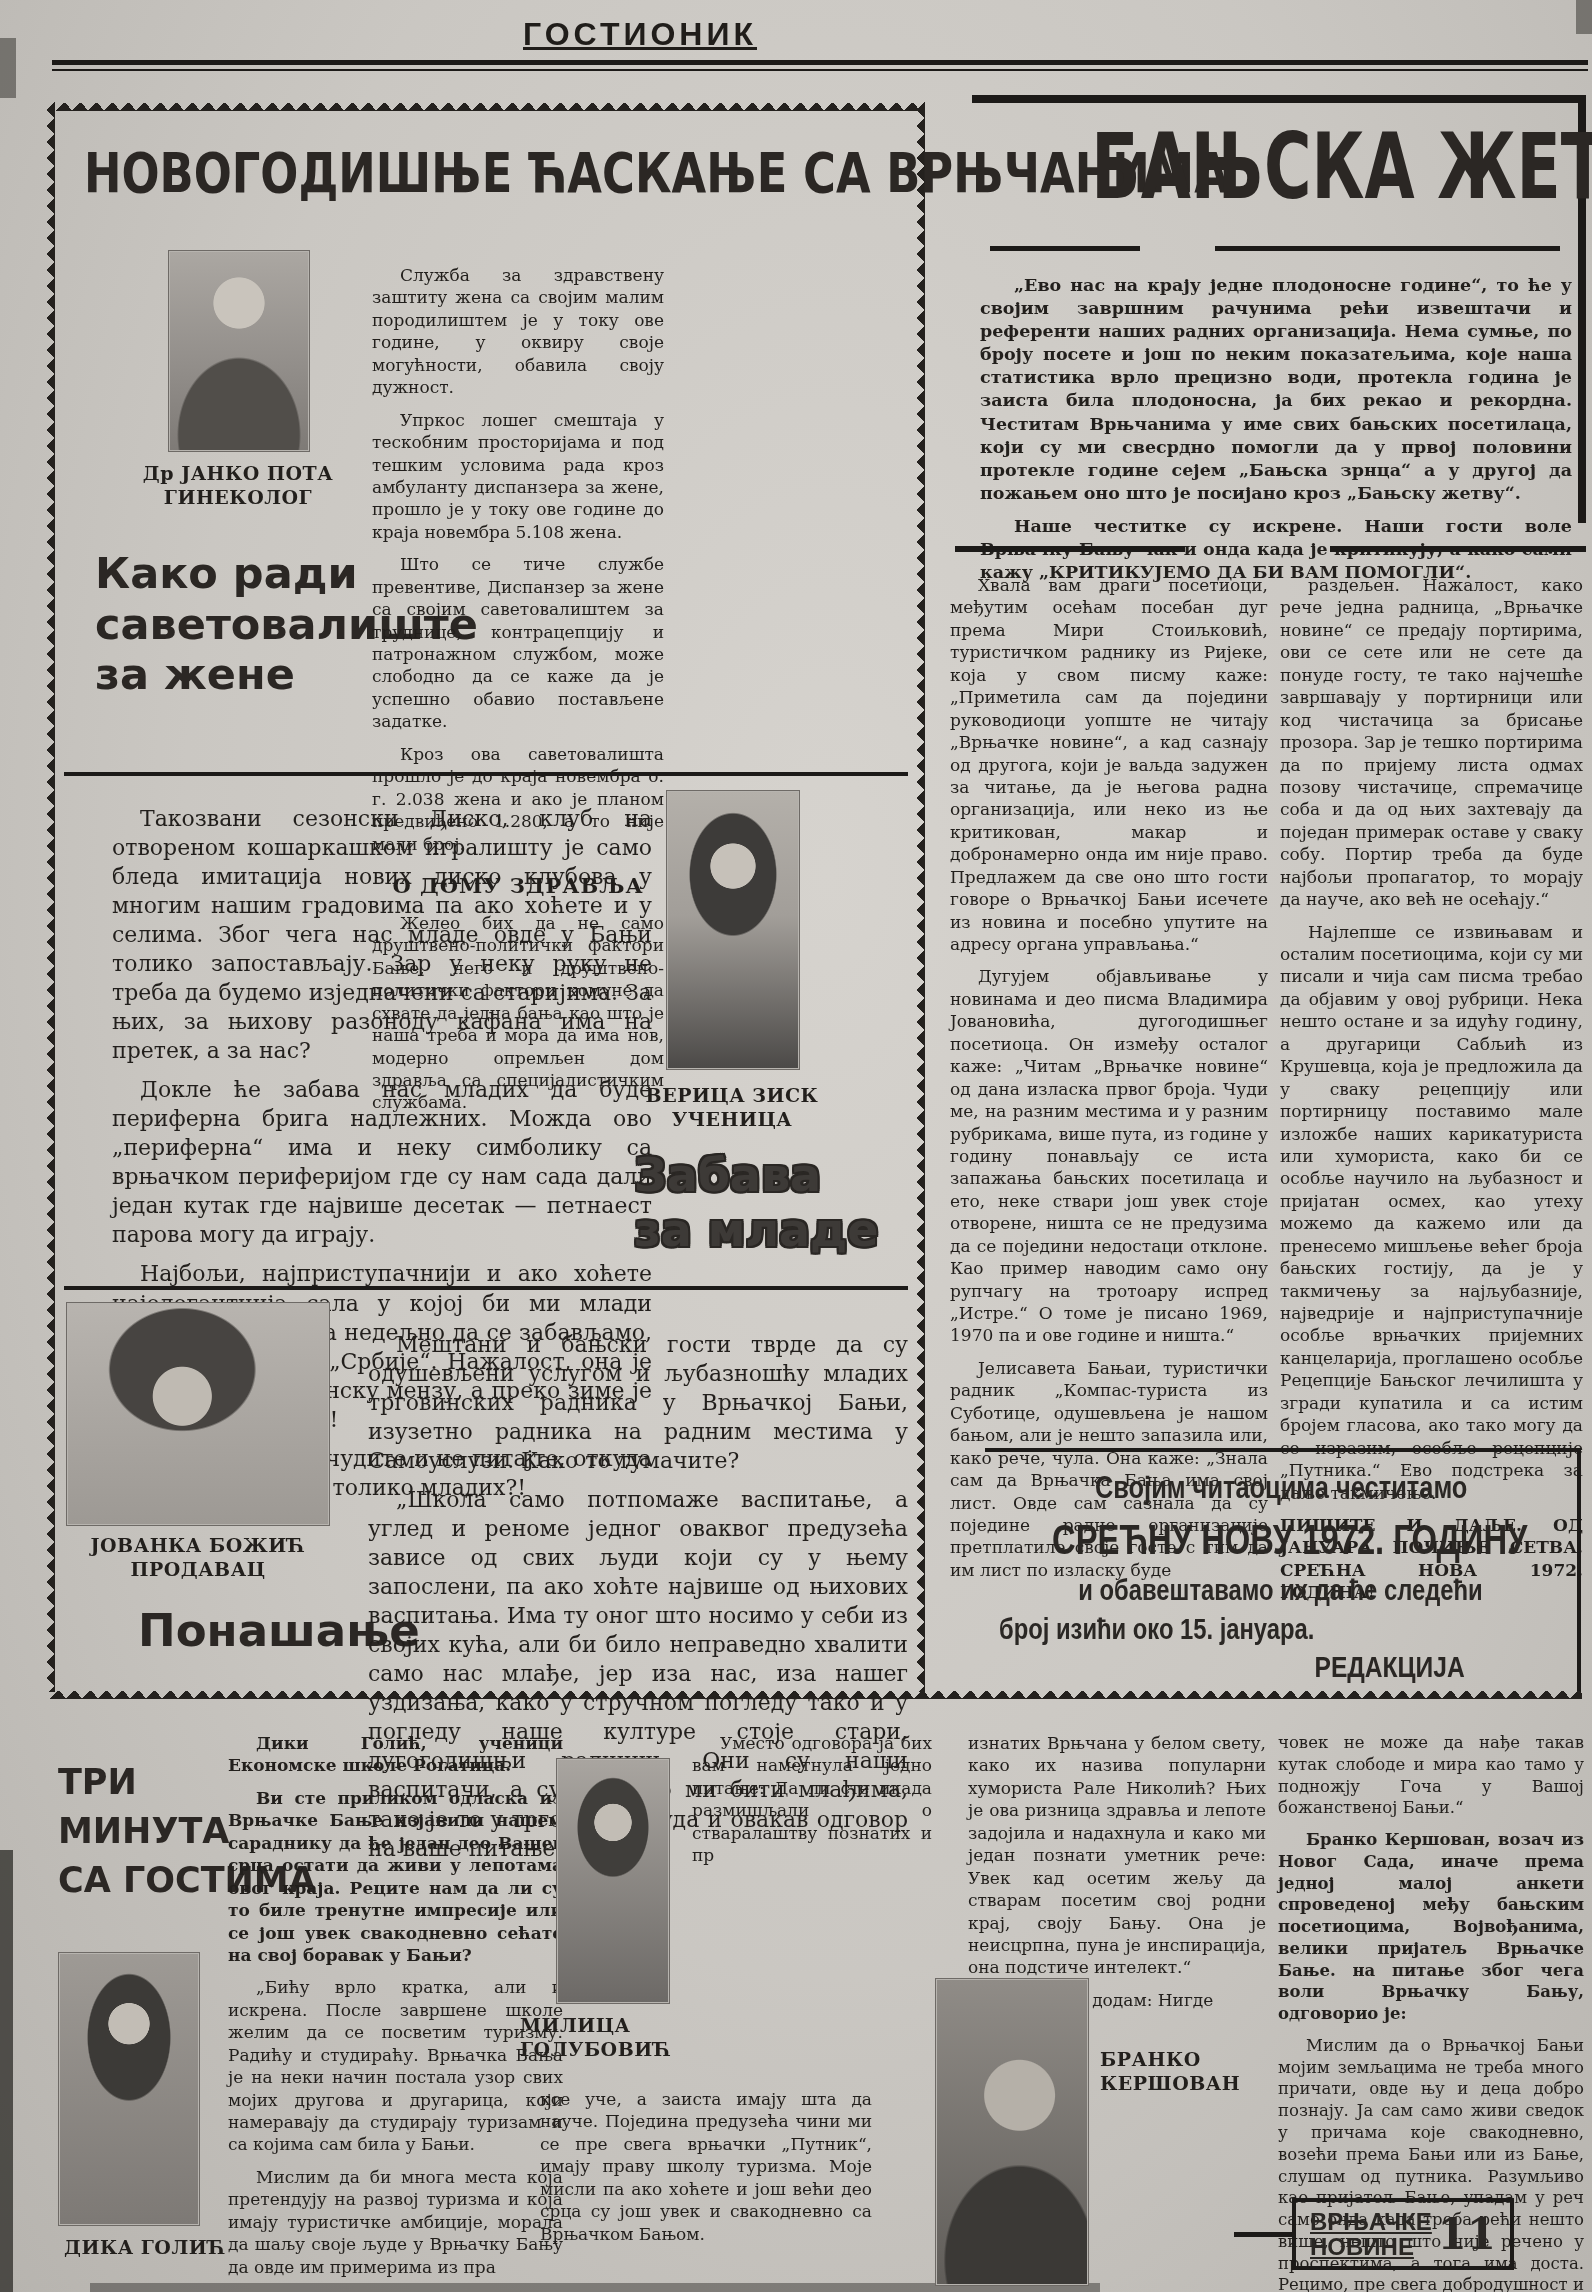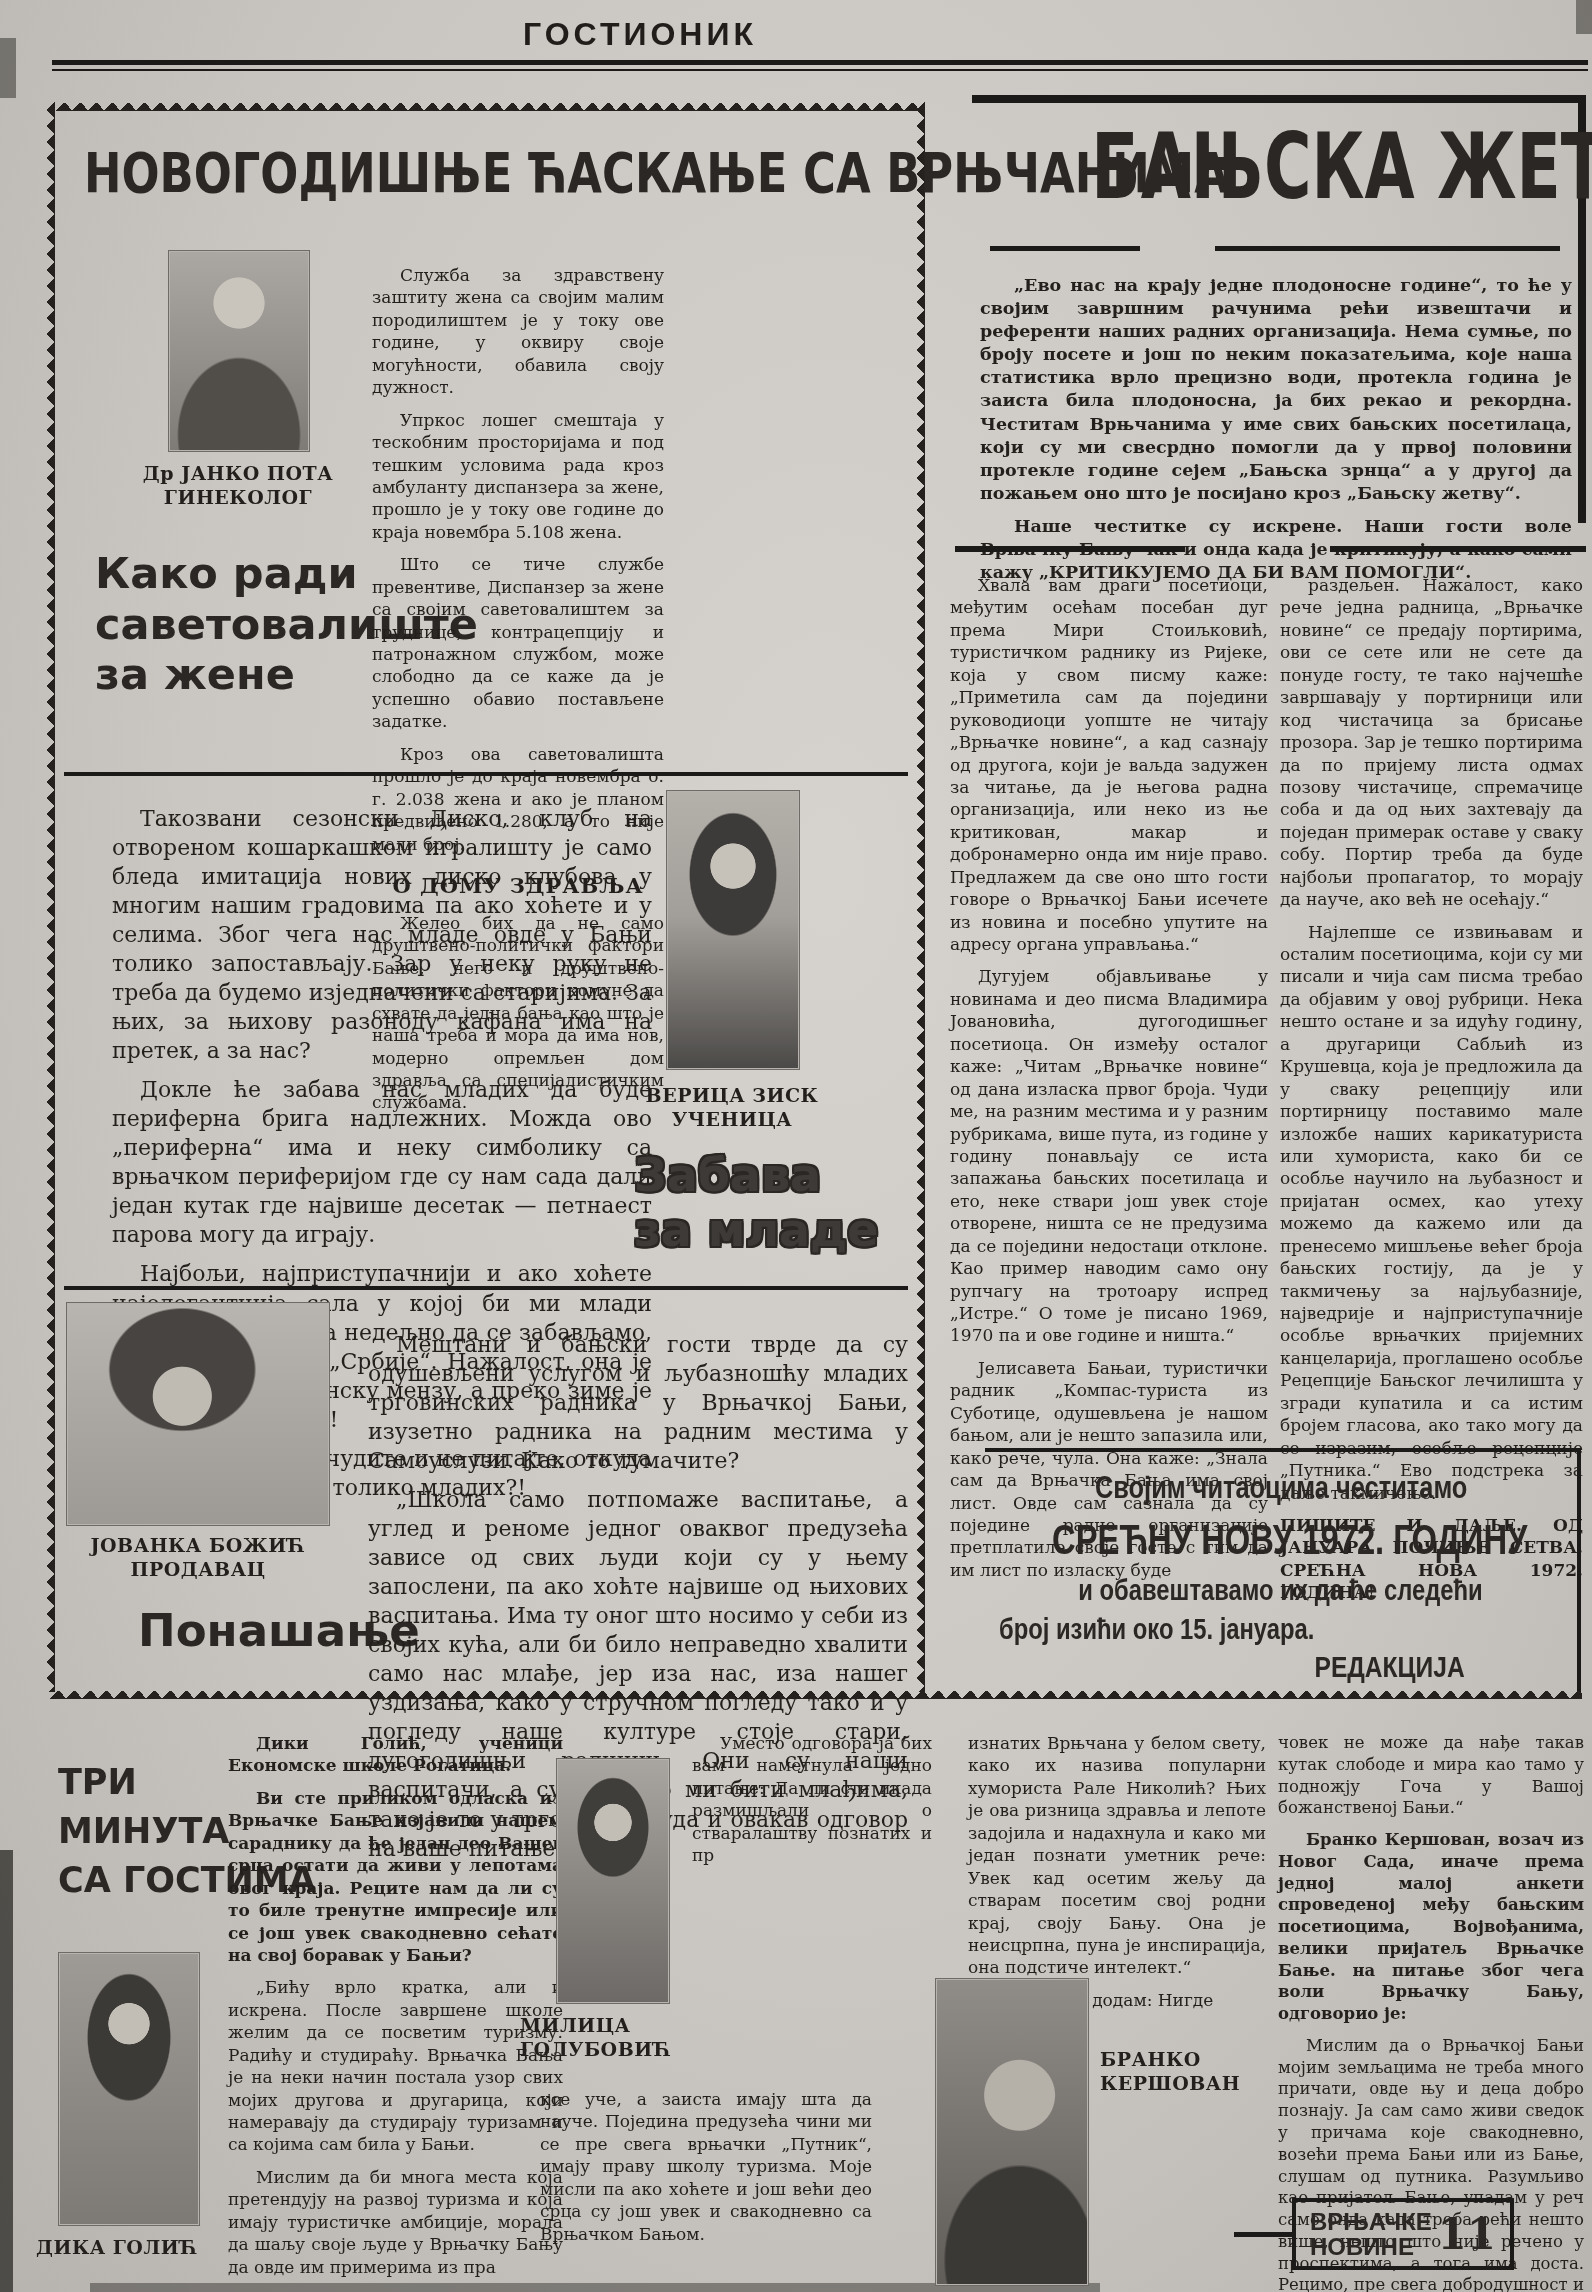--- a/index.html
+++ b/index.html
@@ -13,21 +13,21 @@
   
   .zzh{height:9px;background:conic-gradient(from 135deg at 50% 0%, #24211e 0 90deg, transparent 0 360deg) 0 0/16px 9px repeat-x;}
   .zzv{width:9px;background:conic-gradient(from 45deg at 0% 50%, #24211e 0 90deg, transparent 0 360deg) 0 0/9px 16px repeat-y;}
   
   .body p{margin:10px 0 7px 0;text-align:justify;text-indent:28px;line-height:1.32;}
   .f17 p{font-size:17px;}
   .f18 p{font-size:22px;}
   .pbold{font-weight:bold;}
   .noind{text-indent:0 !important;}
   .caption{font-weight:bold;font-size:19px;text-align:center;line-height:1.25;letter-spacing:.5px;}
-  .sans{font-family:"Liberation Sans","DejaVu Sans",sans-serif;}
+  .sans{font-family:"Liberation Sans","DejaVu Sans",sans-serif;text-decoration:underline;}
   .cx{display:inline-block;transform:scaleX(.82);transform-origin:50% 50%;white-space:nowrap;}
   .cxl{display:inline-block;transform:scaleX(.8);transform-origin:0 50%;white-space:nowrap;}
   .display{font-family:"DejaVu Sans","Liberation Sans",sans-serif;font-weight:bold;color:#2b2724;}
   .outline{color:rgba(202,199,194,.12);
      text-shadow:-2px 0 #2a2724,2px 0 #2a2724,0 -2px #2a2724,0 2px #2a2724,
                  -2px -2px #2a2724,2px 2px #2a2724,-2px 2px #2a2724,2px -2px #2a2724;}
   .photo{border:1px solid #6e6a66;box-shadow:0 0 0 1px #b7b4af inset;}
   .ph-doctor{background:radial-gradient(circle 26px at 50% 26%, #c9c4bc 97%, transparent),
              radial-gradient(ellipse 62px 78px at 50% 92%, #514e4a 97%, transparent),
              linear-gradient(180deg,#aba7a2 0%,#918d89 60%,#7e7a76 100%);}
@@ -174,21 +174,21 @@
 
   <div class="abs zzh" style="left:50px;top:1690px;width:1532px;"></div>
 
   <div class="abs display" style="left:58px;top:1758px;font-size:35px;line-height:1.4;">
     <div>ТРИ</div>
     <div>МИНУТА</div>
     <div>СА ГОСТИМА</div>
   </div>
 
   <div class="abs photo ph-dika" style="left:58px;top:1952px;width:140px;height:272px;"></div>
-  <div class="abs caption" style="left:32px;top:2236px;width:170px;">
+  <div class="abs caption" style="left:60px;top:2236px;width:170px;">
     <div>ДИКА ГОЛИЋ</div>
   </div>
 
   <div class="abs body f17" style="left:228px;top:1722px;width:335px;">
     <p class="pbold">Дики Голић, ученици Економске школе Рогатица.</p>
     <p class="pbold">Ви сте приликом одласка из Врњачке Бање изјавили нашем сараднику да ће један део Вашег срца остати да живи у лепотама овог краја. Реците нам да ли су то биле тренутне импресије или се још увек свакодневно сећате на свој боравак у Бањи?</p>
     <p>„Бићу врло кратка, али и искрена. После завршене школе желим да се посветим туризму. Радићу и студираћу. Врњачка Бања је на неки начин постала узор свих мојих другова и другарица, који намеравају да студирају туризам и са којима сам била у Бањи.</p>
     <p>Мислим да би многа места која претендују на развој туризма и која имају туристичке амбиције, морала да шаљу своје људе у Врњачку Бању да овде им примерима из пра</p>
   </div>
 

